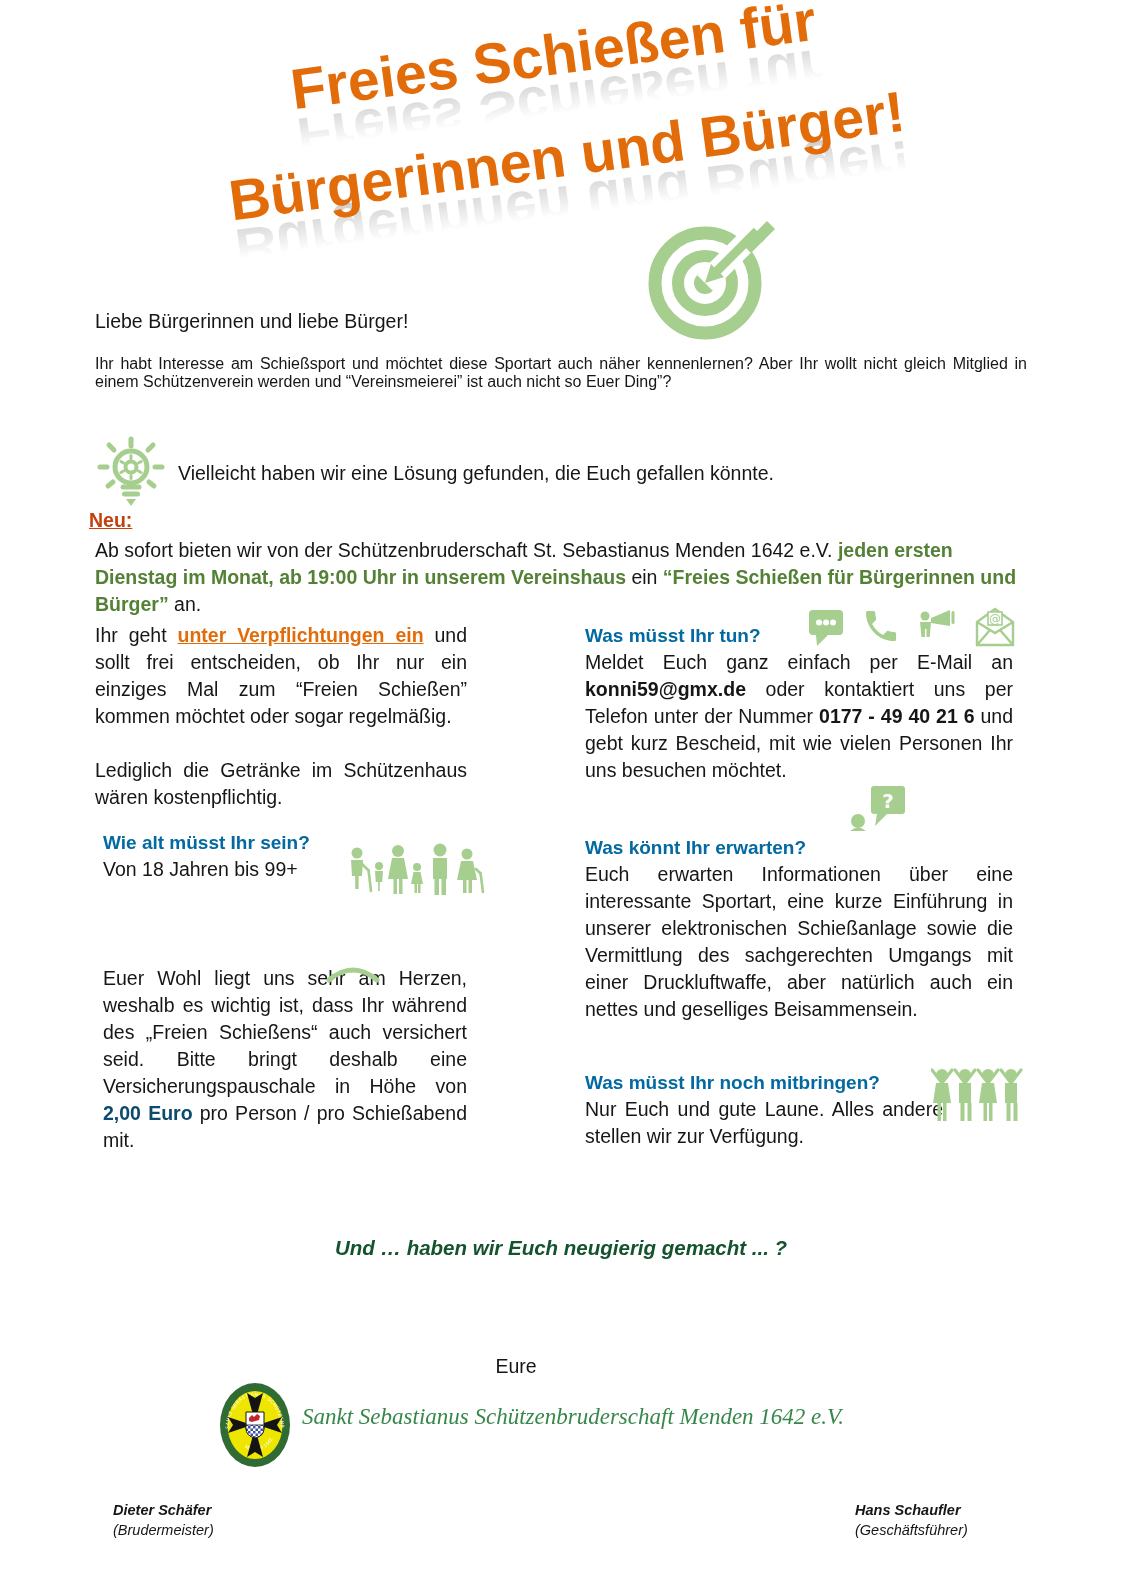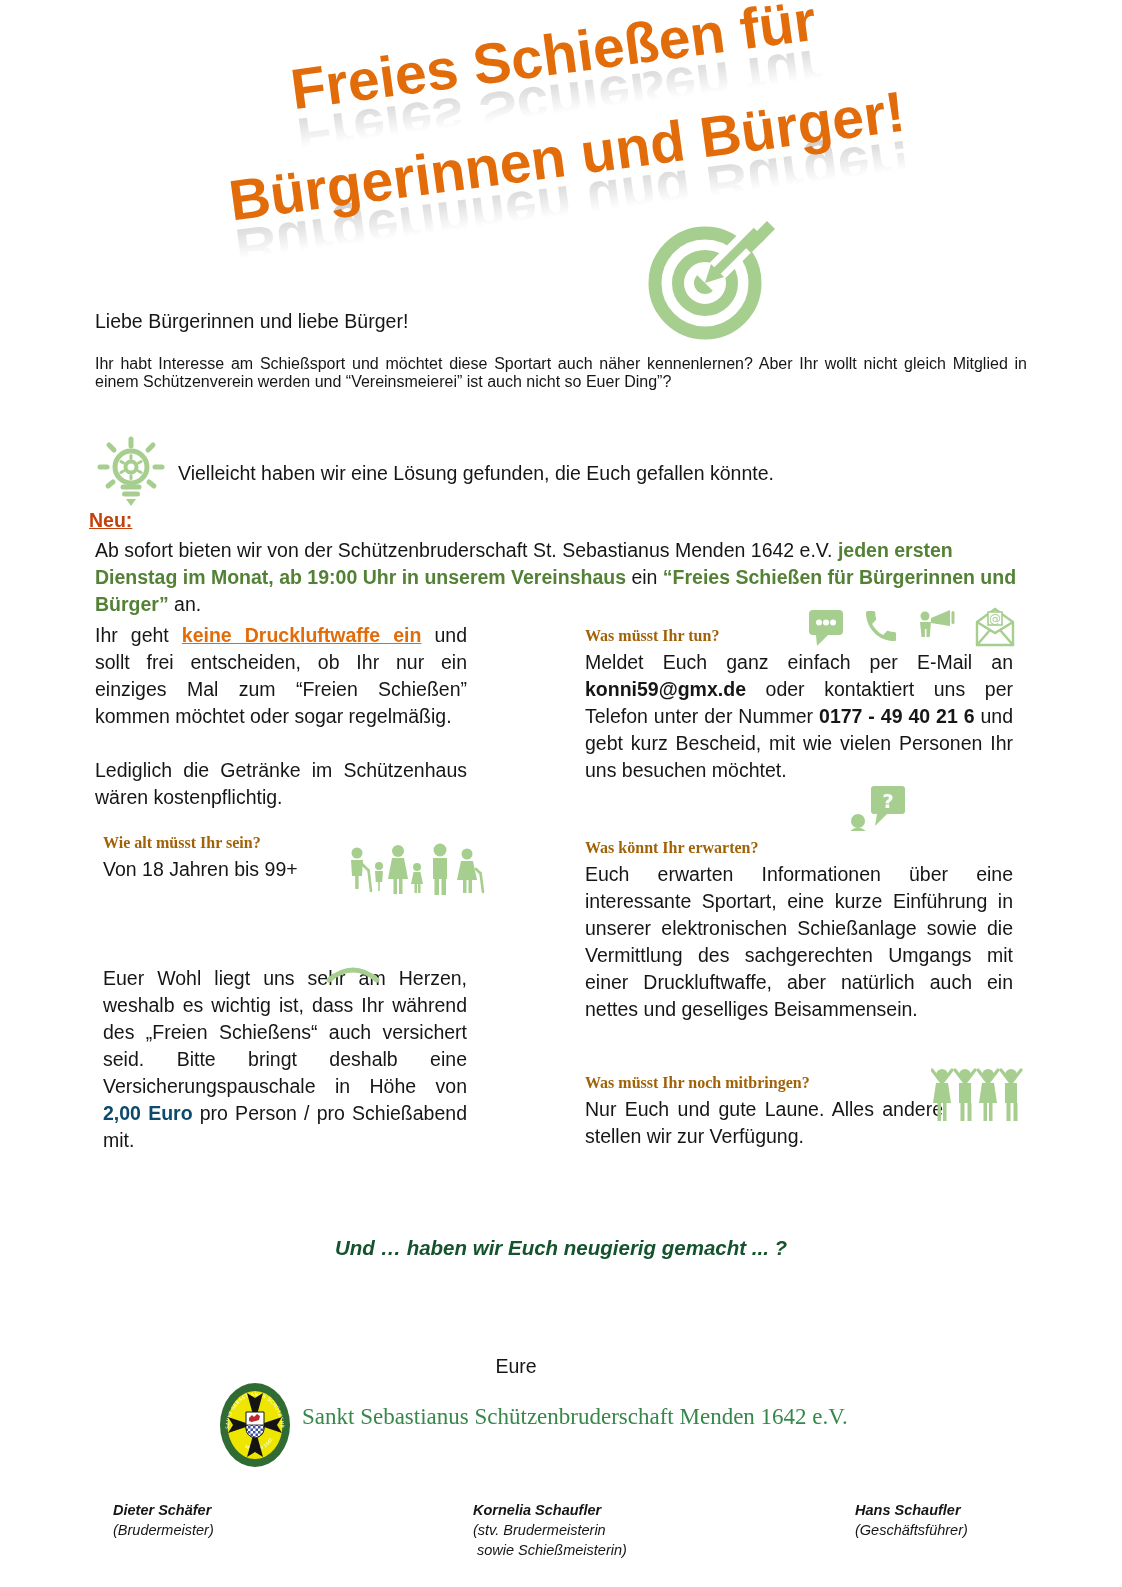--- a/index.html
+++ b/index.html
@@ -14,21 +14,21 @@
   .tline2{margin-top:22px;}
   .t-main{position:relative;z-index:3;color:#E36C0A;}
   .t-refl{position:absolute;left:0;right:0;top:50px;z-index:1;color:#c3c3c3;
           transform:scaleY(-1);
           -webkit-mask-image:linear-gradient(to top,rgba(0,0,0,.85) 8%,rgba(0,0,0,0) 62%);
           mask-image:linear-gradient(to top,rgba(0,0,0,.85) 8%,rgba(0,0,0,0) 62%);}
 
   
   p{margin:0;font-size:19.5px;line-height:27px;}
   .just{text-align:justify;}
-  .h-orange{color:#a16207;font-weight:700;font-size:16px;line-height:27px;font-family:Liberation Serif, serif;}
+  .h-orange{color:#0369a1;font-weight:700;font-size:19px;line-height:27px;}
   .seg-b{font-weight:700;}
   .seg-green-b{font-weight:700;color:#538135;}
   .seg-orange-bu{font-weight:700;color:#E36C0A;text-decoration:underline;}
   .seg-orange-b{font-weight:700;color:#0c4a6e;}
 
   .greeting{position:absolute;left:95px;top:310px;font-size:19.5px;}
   .intro{position:absolute;left:95px;top:355px;width:932px;}
   .icon-target{position:absolute;left:645px;top:213px;}
   .icon-bulb{position:absolute;left:90px;top:436px;}
   .solution{position:absolute;left:178px;top:462px;font-size:19.5px;}
@@ -56,21 +56,21 @@
   .celebrate-icon{position:absolute;top:-4px;right:-12px;}
 
   
   .teaser{position:absolute;left:0;top:1236px;width:1122px;text-align:center;
           color:#14532d;font-weight:700;font-style:italic;font-size:20.5px;}
   .invitation{position:absolute;left:110px;top:1287px;width:902px;text-align:center;
               font-size:19.5px;line-height:29px;}
   .eure{position:absolute;left:0;top:1355px;width:1032px;text-align:center;font-size:19.5px;}
   .club-logo{position:absolute;left:218px;top:1381px;}
   .clubname{position:absolute;left:302px;top:1404px;width:640px;
-            font-family:"Liberation Serif",serif;font-size:23px;color:#37874B;}
+            font-family:"Liberation Serif",serif;font-style:italic;font-size:23px;color:#37874B;}
 
   
   .sig{position:absolute;top:1500px;font-size:14.5px;line-height:20px;}
   .sig1{left:113px;} .sig2{left:473px;} .sig3{left:855px;}
   .sig-name{font-weight:700;font-style:italic;}
   .sig-role{font-style:italic;}
   .sig-role2{font-style:italic;padding-left:4px;}
 </style>
 </head>
 <body>
@@ -115,21 +115,21 @@
       <path d="M23 46 l-5 4 M59 46 l5 4"></path>
     </g>
     <path d="M36 63 h10 l-5 7 z" fill="#A6CE8E"></path>
   </svg>
   <div class="solution">Vielleicht haben wir eine Lösung gefunden, die Euch gefallen könnte.</div>
 
   <div class="neu-label">Neu:</div>
   <div class="neu-para"><span>Ab sofort bieten wir von der Schützenbruderschaft St. Sebastianus Menden 1642 e.V. </span><span class="seg-green-b">jeden ersten Dienstag im Monat, ab 19:00 Uhr in unserem Vereinshaus</span><span> ein </span><span class="seg-green-b">“Freies Schießen für Bürgerinnen und Bürger”</span><span> an.</span></div>
 
   <div class="col-left">
-    <p class="just p1"><span>Ihr geht </span><span class="seg-orange-bu">keine Druckluftwaffe ein</span><span> und sollt frei entscheiden, ob Ihr nur ein einziges Mal zum “Freien Schießen” kommen möchtet oder sogar regelmäßig.</span></p>
+    <p class="just p1"><span>Ihr geht </span><span class="seg-orange-bu">unter Verpflichtungen ein</span><span> und sollt frei entscheiden, ob Ihr nur ein einziges Mal zum “Freien Schießen” kommen möchtet oder sogar regelmäßig.</span></p>
     <p class="just p2">Lediglich die Getränke im Schützenhaus wären kostenpflichtig.</p>
 
     <div class="age-block">
       <div class="h-orange">Wie alt müsst Ihr sein?</div>
       <div style="font-size:19.5px;line-height:27px;">Von 18 Jahren bis 99+</div>
       <svg class="family-icon" width="152" height="68" viewBox="0 0 152 68">
         <g fill="#A6CE8E">
           <circle cx="12" cy="12" r="5.5"></circle>
           <path d="M6 19 h12 l-1 16 h-3.4 v13 h-3.4 V35 H7 Z"></path>
           <circle cx="34" cy="25" r="4"></circle>
@@ -277,23 +277,18 @@
     <path d="M28 31 h18 v16 q0 8 -9 10 q-9 -2 -9 -10 Z" fill="#ffffff" stroke="#141414" stroke-width="1"></path>
     <path d="M31 37 l3 -3 2 2 3 -3 3 2 -1 4 -7 2 -3 -1 Z" fill="#c2252b"></path>
     <path d="M28 44 h18 v3 q0 8 -9 10 q-9 -2 -9 -10 Z" fill="url(#chk)" stroke="#141414" stroke-width="0.8"></path>
   </svg>
   <div class="clubname">Sankt Sebastianus Schützenbruderschaft Menden 1642 e.V.</div>
 
   <div class="sig sig1">
     <div class="sig-name">Dieter Schäfer</div>
     <div class="sig-role">(Brudermeister)</div>
   </div>
-  <div class="sig sig2">
-    <div class="sig-name">Kornelia Schaufler</div>
-    <div class="sig-role">(stv. Brudermeisterin</div>
-    <div class="sig-role2">sowie Schießmeisterin)</div>
-  </div>
   <div class="sig sig3">
     <div class="sig-name">Hans Schaufler</div>
     <div class="sig-role">(Geschäftsführer)</div>
   </div>
 
 </div>
 
 </body></html>

